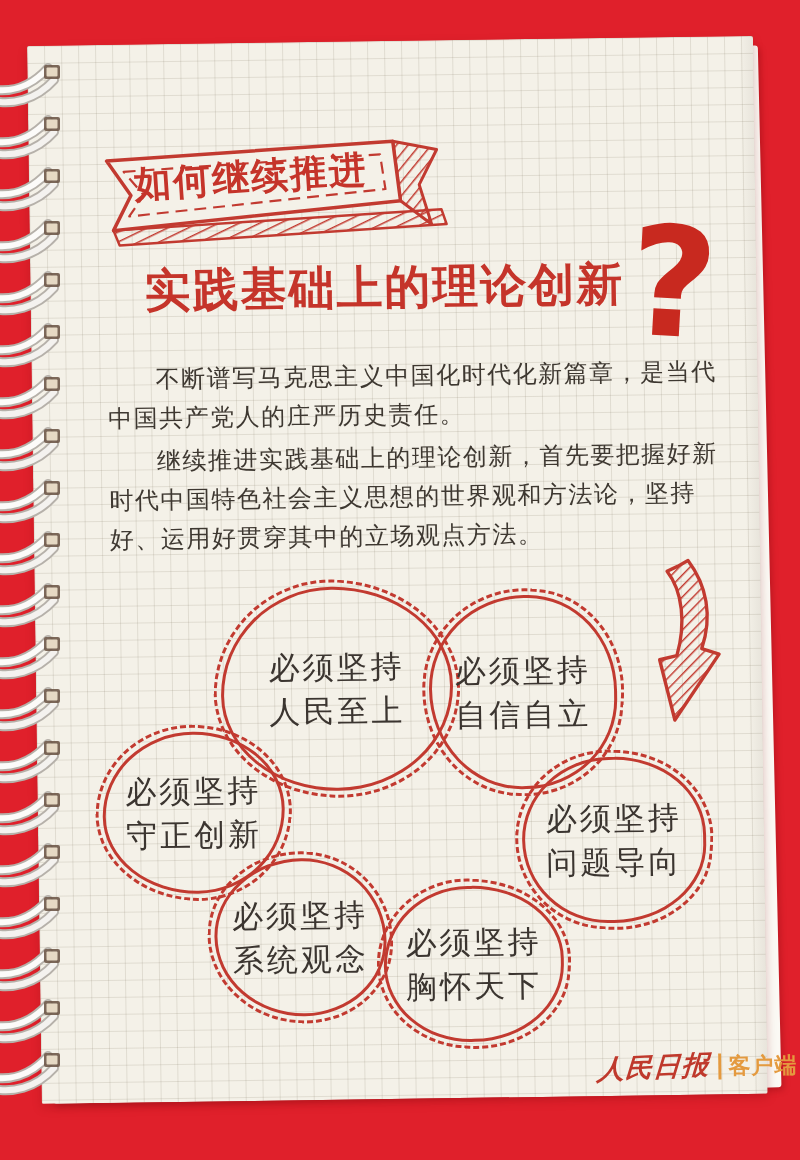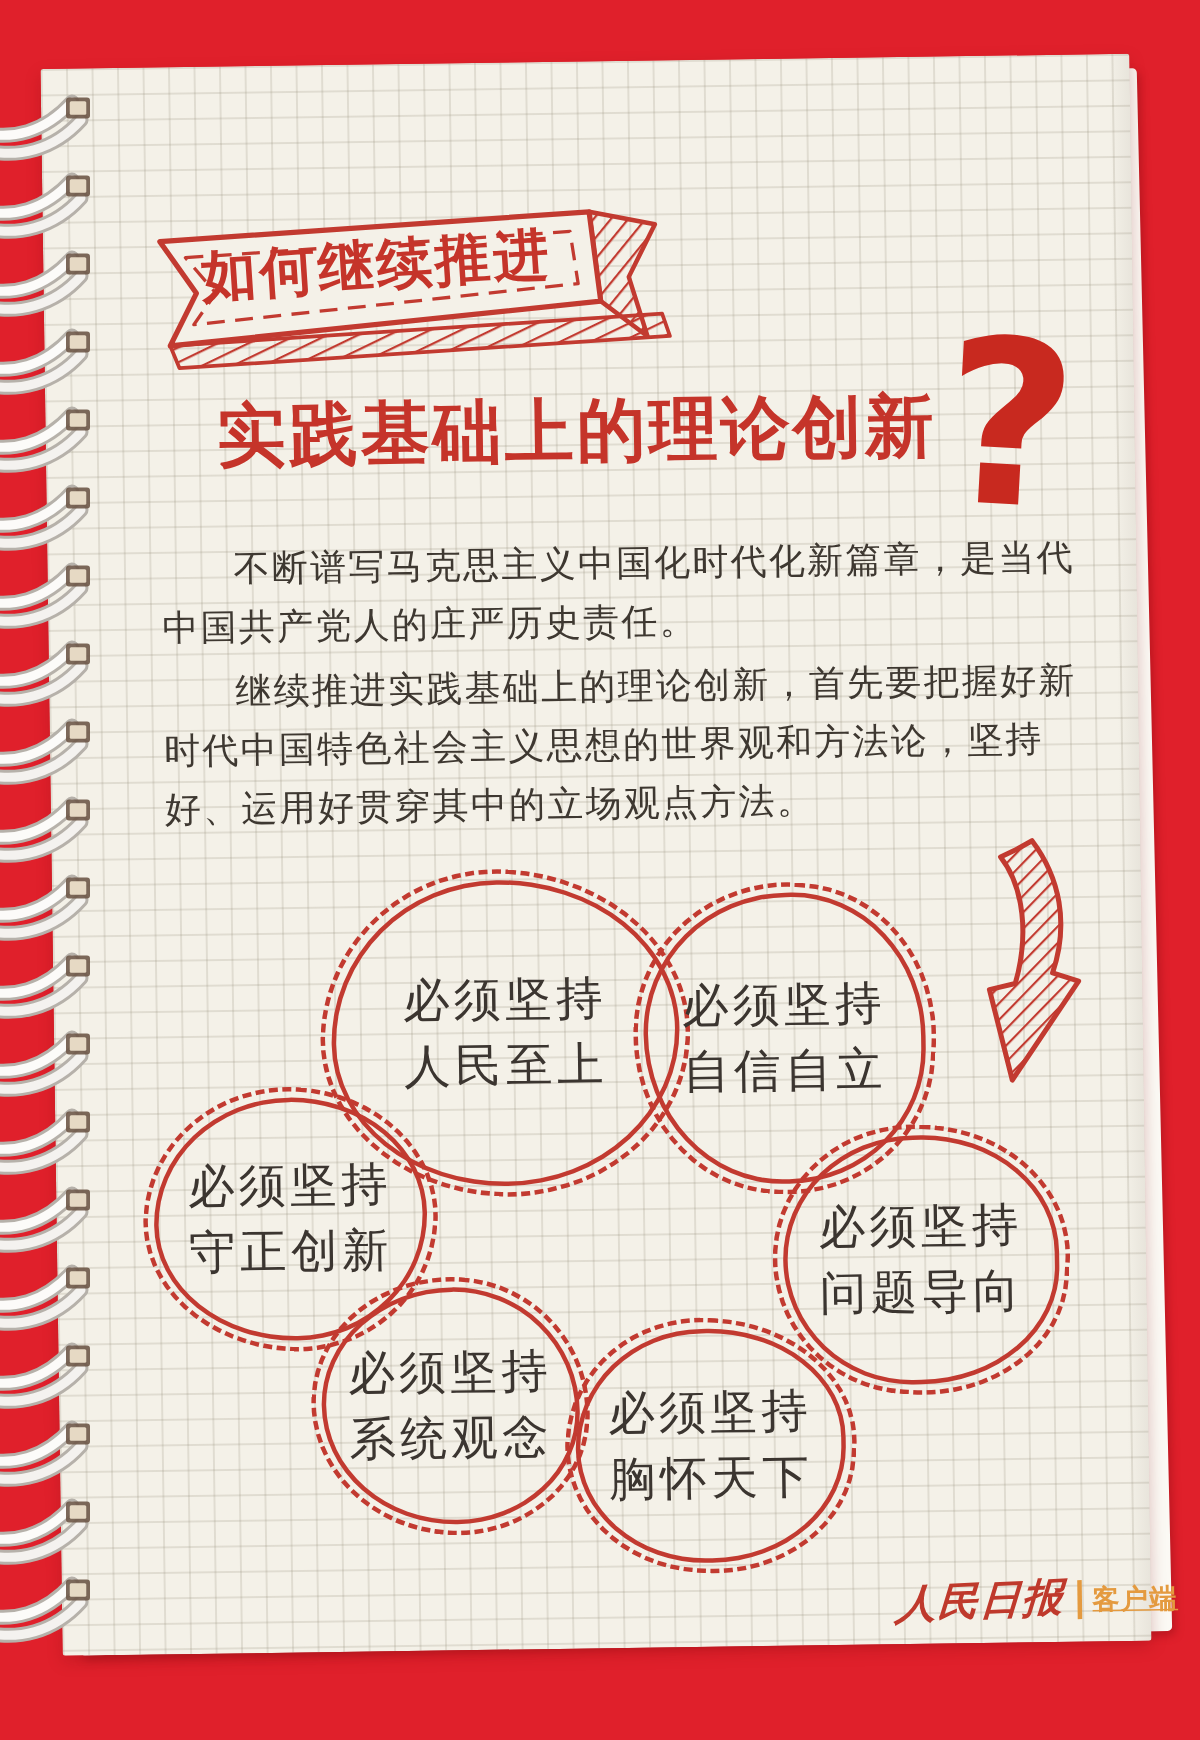--- a/index.html
+++ b/index.html
@@ -73,22 +73,22 @@
   
   .arrow-svg{left:600px;top:516px;width:96px;height:190px;z-index:2;}
   
   .footer{left:556px;top:1012px;z-index:2;display:flex;align-items:center;}
   .brand{
     font-family:"DejaVu Serif",serif;font-style:italic;font-weight:bold;font-size:27px;
     color:#bf392c;transform:skewX(-6deg) rotate(-2deg);letter-spacing:1px;white-space:nowrap;
   }
   .brand-bar{width:3px;height:26px;background:#e49a3f;margin:0 7px 0 9px;}
   .suffix{
-    font-family:"DejaVu Sans",sans-serif;font-weight:bold;font-size:18px;
-    color:#e49a3f;letter-spacing:1px;white-space:nowrap;text-decoration:underline;
+    font-family:"DejaVu Sans",sans-serif;font-weight:bold;font-size:22px;
+    color:#e49a3f;letter-spacing:1px;white-space:nowrap;
   }
 </style>
 </head>
 <body>
 
 <div class="layer page-under-2"></div>
 <div class="layer page-under-1"></div>
 
 <div class="layer page">
 

